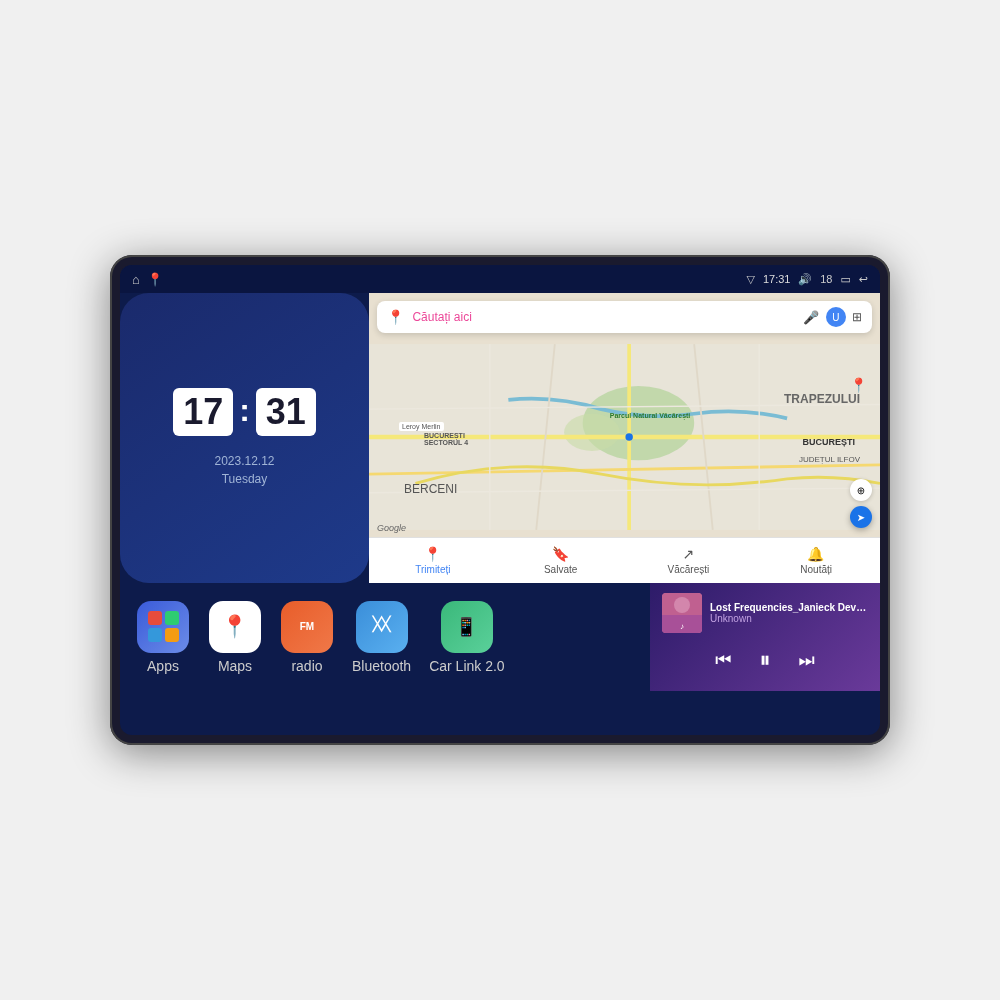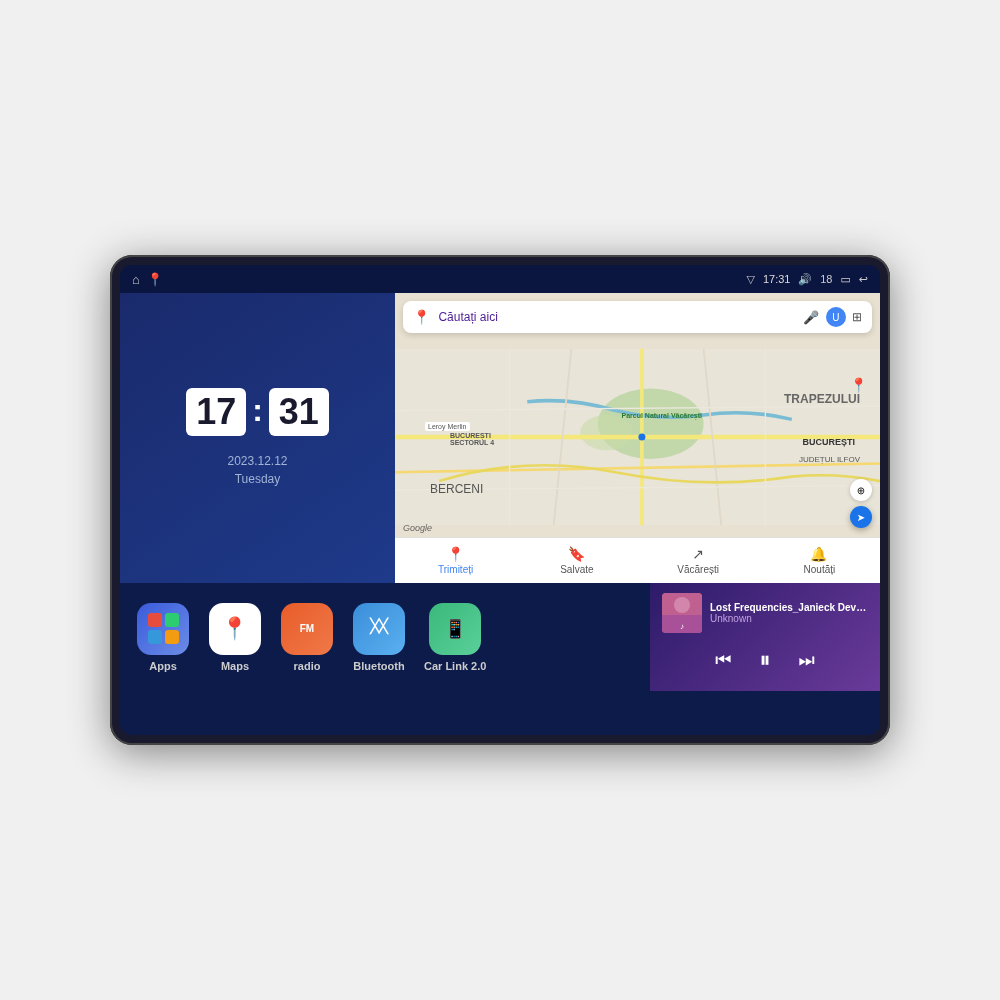--- a/index.html
+++ b/index.html
@@ -59,26 +59,27 @@
     }
 
     
     .top-section {
       display: flex;
       height: 290px;
     }
 
     
     .clock-panel {
-      width: 275px;
+      width: 249px;
       background: linear-gradient(145deg, #1a2a6c, #1e3a8a);
       display: flex; flex-direction: column;
       align-items: center; justify-content: center;
       padding: 20px;
       flex-shrink: 0;
+      border-radius: 29px;
     }
 
     .clock-display {
       display: flex; align-items: center; gap: 6px;
       margin-bottom: 16px;
     }
     .clock-block {
       background: white;
       border-radius: 6px;
       padding: 6px 10px;
@@ -110,21 +111,21 @@
       border-radius: 8px;
       height: 32px;
       display: flex; align-items: center; padding: 0 10px;
       font-size: 12px; color: #555;
       box-shadow: 0 2px 6px rgba(0,0,0,0.15);
       z-index: 10;
       gap: 8px;
     }
 
     .map-search-icon { color: #4285f4; font-size: 14px; }
-    .map-search-text { flex: 1; font-size: 12px; color: #4c1d95; }
+    .map-search-text { flex: 1; font-size: 12px; color: #ec4899; }
     .map-search-right { display: flex; gap: 6px; align-items: center; }
     .map-mic { color: #555; font-size: 13px; }
     .map-avatar {
       width: 20px; height: 20px; border-radius: 50%;
       background: #4285f4; display: flex; align-items: center; justify-content: center;
       font-size: 10px; color: white;
     }
 
     
     .map-nav {
@@ -170,21 +171,21 @@
       display: flex; align-items: center; justify-content: center;
       font-size: 22px;
     }
     .app-icon.apps-icon { background: linear-gradient(135deg, #3a5bd9, #6b8ce8); }
     .app-icon.maps-icon { background: white; }
     .app-icon.radio-icon { background: linear-gradient(135deg, #e85d2a, #f07848); }
     .app-icon.bt-icon { background: linear-gradient(135deg, #3a8ed9, #5ab0f0); }
     .app-icon.carlink-icon { background: linear-gradient(135deg, #3ab87a, #5ad09a); }
 
     .app-label {
-      font-size: 11px; color: #ccc; text-align: right; white-space: nowrap; font-weight: bold;
+      font-size: 14px; color: #ccc; text-align: right; white-space: nowrap;
     }
 
     
     .music-panel {
       width: 230px;
       background: linear-gradient(135deg, #2d1b69, #6a3a9a);
       display: flex; flex-direction: column;
       padding: 10px 12px;
       flex-shrink: 0;
     }

